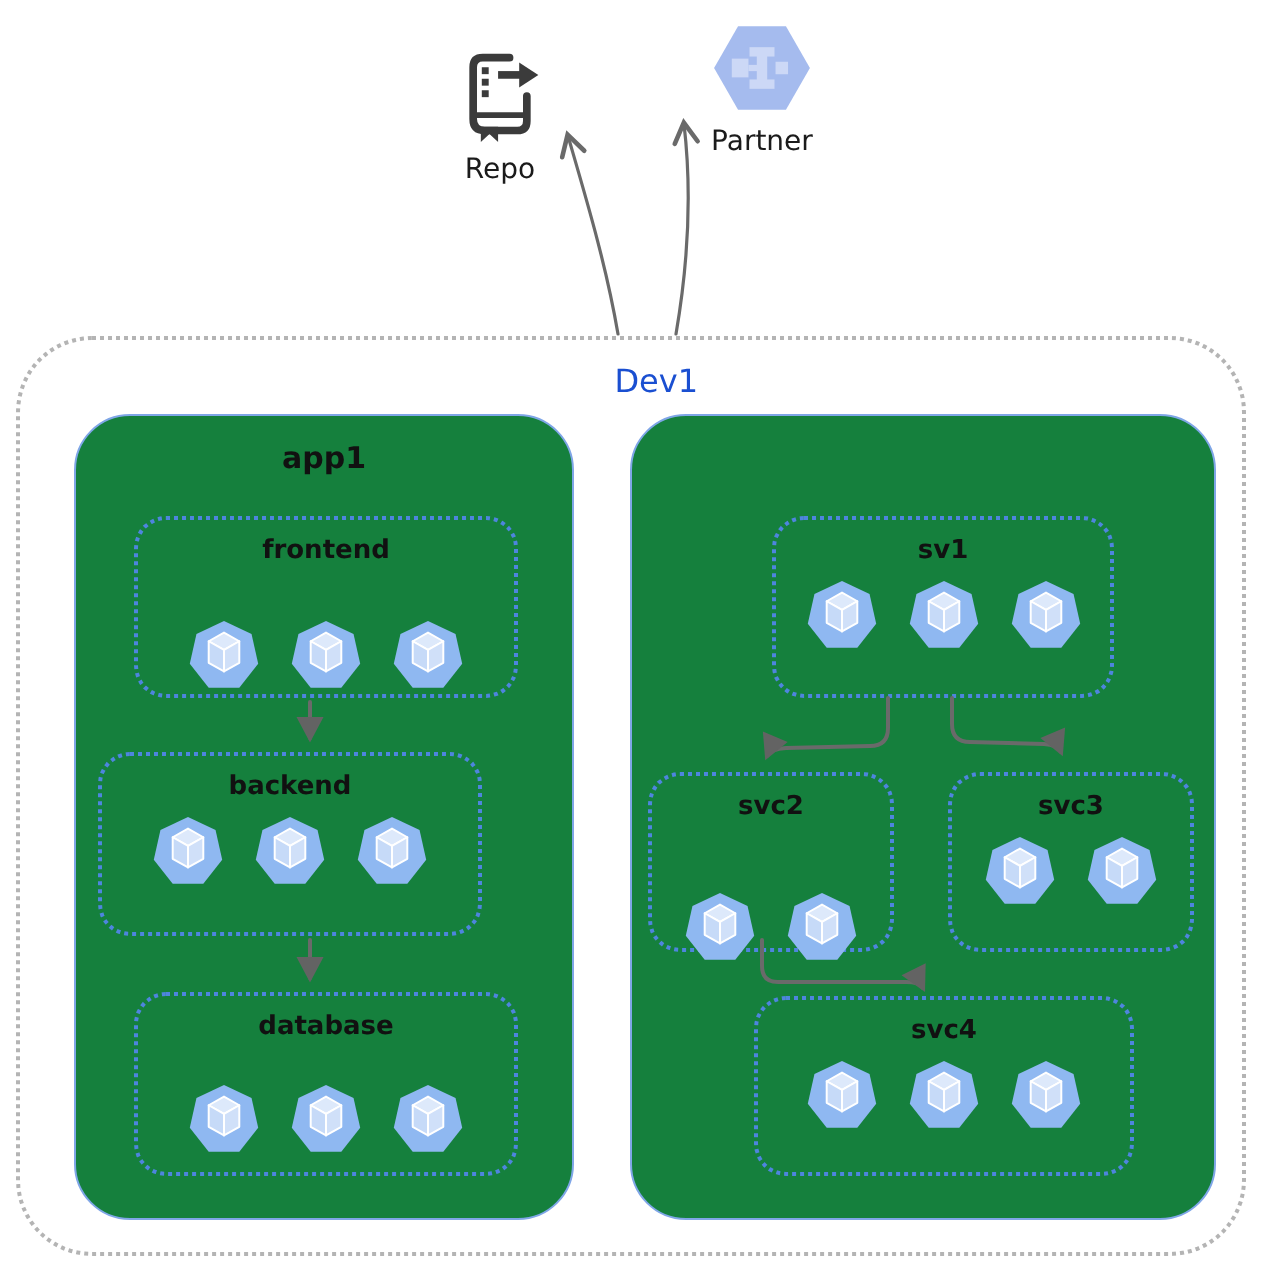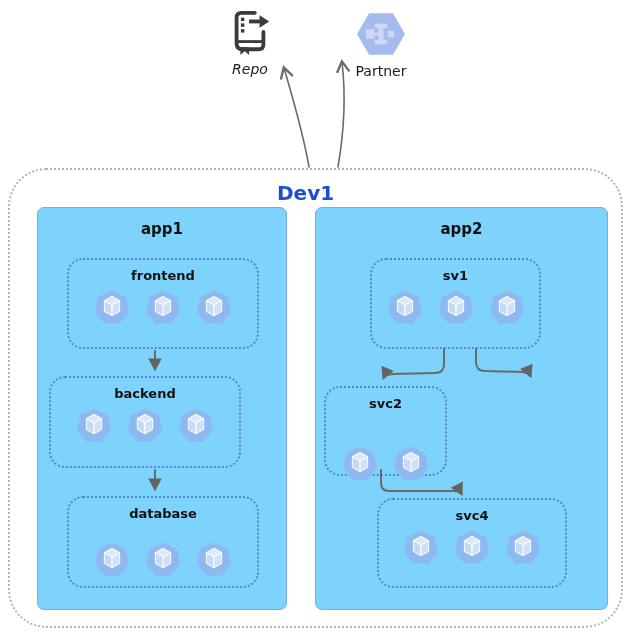--- a/index.html
+++ b/index.html
@@ -3,56 +3,56 @@
 <meta charset="utf-8">
 <style>
   html,body{margin:0;padding:0;background:#fff;}
   .stage{
     position:relative;width:636px;height:636px;background:#fff;overflow:hidden;
     font-family:"DejaVu Sans","Liberation Sans",sans-serif;
   }
   
   .ext-node{position:absolute;display:flex;flex-direction:column;align-items:center;}
   .ext-node .ext-label{margin-top:7px;font-size:14px;color:#1b1b1b;line-height:1;}
-  #node-repo{left:220px;top:9px;width:60px;font-style:italic;}
+  #node-repo{left:220px;top:25px;width:60px;}
   #node-partner{left:349px;top:11px;width:64px;text-align:center;}
 
   
   .boundary{
     position:absolute;left:8px;top:168px;width:615px;height:460px;
     border:2.5px dotted #b4b4b4;border-radius:38px;box-sizing:border-box;
   }
   .boundary-label{
-    position:absolute;left:267px;top:11px;width:72px;text-align:left;
-    font-size:20px;font-weight:bold;color:#1a4fd1;
+    position:absolute;left:267px;top:11px;width:72px;text-align:right;
+    font-size:16px;font-weight:normal;color:#1a4fd1;
   }
 
   
   .app{
-    position:absolute;border:1.6px solid #7fa6e7;border-radius:7px;
-    box-sizing:border-box;background:#7dd3fc;
+    position:absolute;border:1.6px solid #7fa6e7;border-radius:28px;
+    box-sizing:border-box;background:#15803d;
   }
   #app1{left:27px;top:37px;width:250px;height:403px;}
   #app2{left:305px;top:37px;width:293px;height:403px;}
   .app-label{margin-top:12px;text-align:center;font-size:15px;font-weight:bold;color:#111;}
 
   
   .service{
     position:absolute;border:2px dotted #4e85de;border-radius:16px;
     box-sizing:border-box;display:flex;flex-direction:column;align-items:center;
   }
   .service-label{margin-top:8px;font-size:13px;font-weight:bold;color:#111;line-height:1.2;}
   .pods{display:flex;justify-content:center;gap:15px;margin-top:5px;}
   .pod{width:36px;height:38px;display:block;}
 
   
-  #svc-frontend{left:29px;top:50px;width:192px;height:91px;}
+  #svc-frontend{left:29px;top:50px;width:192px;height:91px;justify-content:space-between;}
   #svc-backend {left:11px;top:168px;width:192px;height:92px;}
   #svc-database{left:29px;top:288px;width:192px;height:92px;gap:14px;}
-  #svc-sv1 {left:54px;top:50px;width:171px;height:91px;}
+  #svc-sv1 {left:70px;top:50px;width:171px;height:91px;}
   #svc-svc2{left:8px;top:178px;width:123px;height:90px;gap:28px;}
   #svc-svc3{left:158px;top:178px;width:123px;height:90px;}
   #svc-svc4{left:61px;top:290px;width:190px;height:90px;}
 
   
   .edges{position:absolute;left:0;top:0;width:636px;height:636px;pointer-events:none;}
   .edge{stroke:#6a6a6a;stroke-width:2;fill:none;stroke-linecap:round;stroke-linejoin:round;}
   .edge.thin{stroke-width:1.6;}
 </style>
 </head>
@@ -160,21 +160,20 @@
               <polygon points="20,1.5 35.3,8.8 39,25.3 28.5,38.6 11.5,38.6 1,25.3 4.7,8.8" fill="#8fb8f1"></polygon>
               <polygon points="20,8 28.5,12.8 20,17.6 11.5,12.8" fill="#dde9fb" stroke="#fff" stroke-width="1.1" stroke-linejoin="round"></polygon>
               <polygon points="11.5,12.8 20,17.6 20,29.6 11.5,24.8" fill="#c6daf8" stroke="#fff" stroke-width="1.1" stroke-linejoin="round"></polygon>
               <polygon points="28.5,12.8 20,17.6 20,29.6 28.5,24.8" fill="#d0e0f9" stroke="#fff" stroke-width="1.1" stroke-linejoin="round"></polygon>
             </svg>
           </div>
       </div>
     </div>
 
     <div class="app" id="app2">
-      <div class="app-label">app2</div>
 
       <div class="service" id="svc-sv1">
         <div class="service-label">sv1</div>
         <div class="pods">
             <svg class="pod" viewBox="0 0 40 42">
               <polygon points="20,1.5 35.3,8.8 39,25.3 28.5,38.6 11.5,38.6 1,25.3 4.7,8.8" fill="#8fb8f1"></polygon>
               <polygon points="20,8 28.5,12.8 20,17.6 11.5,12.8" fill="#dde9fb" stroke="#fff" stroke-width="1.1" stroke-linejoin="round"></polygon>
               <polygon points="11.5,12.8 20,17.6 20,29.6 11.5,24.8" fill="#c6daf8" stroke="#fff" stroke-width="1.1" stroke-linejoin="round"></polygon>
               <polygon points="28.5,12.8 20,17.6 20,29.6 28.5,24.8" fill="#d0e0f9" stroke="#fff" stroke-width="1.1" stroke-linejoin="round"></polygon>
             </svg>
@@ -204,20 +203,37 @@
             </svg>
             <svg class="pod" viewBox="0 0 40 42">
               <polygon points="20,1.5 35.3,8.8 39,25.3 28.5,38.6 11.5,38.6 1,25.3 4.7,8.8" fill="#8fb8f1"></polygon>
               <polygon points="20,8 28.5,12.8 20,17.6 11.5,12.8" fill="#dde9fb" stroke="#fff" stroke-width="1.1" stroke-linejoin="round"></polygon>
               <polygon points="11.5,12.8 20,17.6 20,29.6 11.5,24.8" fill="#c6daf8" stroke="#fff" stroke-width="1.1" stroke-linejoin="round"></polygon>
               <polygon points="28.5,12.8 20,17.6 20,29.6 28.5,24.8" fill="#d0e0f9" stroke="#fff" stroke-width="1.1" stroke-linejoin="round"></polygon>
             </svg>
           </div>
       </div>
 
+      <div class="service" id="svc-svc3">
+        <div class="service-label">svc3</div>
+        <div class="pods">
+            <svg class="pod" viewBox="0 0 40 42">
+              <polygon points="20,1.5 35.3,8.8 39,25.3 28.5,38.6 11.5,38.6 1,25.3 4.7,8.8" fill="#8fb8f1"></polygon>
+              <polygon points="20,8 28.5,12.8 20,17.6 11.5,12.8" fill="#dde9fb" stroke="#fff" stroke-width="1.1" stroke-linejoin="round"></polygon>
+              <polygon points="11.5,12.8 20,17.6 20,29.6 11.5,24.8" fill="#c6daf8" stroke="#fff" stroke-width="1.1" stroke-linejoin="round"></polygon>
+              <polygon points="28.5,12.8 20,17.6 20,29.6 28.5,24.8" fill="#d0e0f9" stroke="#fff" stroke-width="1.1" stroke-linejoin="round"></polygon>
+            </svg>
+            <svg class="pod" viewBox="0 0 40 42">
+              <polygon points="20,1.5 35.3,8.8 39,25.3 28.5,38.6 11.5,38.6 1,25.3 4.7,8.8" fill="#8fb8f1"></polygon>
+              <polygon points="20,8 28.5,12.8 20,17.6 11.5,12.8" fill="#dde9fb" stroke="#fff" stroke-width="1.1" stroke-linejoin="round"></polygon>
+              <polygon points="11.5,12.8 20,17.6 20,29.6 11.5,24.8" fill="#c6daf8" stroke="#fff" stroke-width="1.1" stroke-linejoin="round"></polygon>
+              <polygon points="28.5,12.8 20,17.6 20,29.6 28.5,24.8" fill="#d0e0f9" stroke="#fff" stroke-width="1.1" stroke-linejoin="round"></polygon>
+            </svg>
+          </div>
+      </div>
 
       <div class="service" id="svc-svc4">
         <div class="service-label">svc4</div>
         <div class="pods">
             <svg class="pod" viewBox="0 0 40 42">
               <polygon points="20,1.5 35.3,8.8 39,25.3 28.5,38.6 11.5,38.6 1,25.3 4.7,8.8" fill="#8fb8f1"></polygon>
               <polygon points="20,8 28.5,12.8 20,17.6 11.5,12.8" fill="#dde9fb" stroke="#fff" stroke-width="1.1" stroke-linejoin="round"></polygon>
               <polygon points="11.5,12.8 20,17.6 20,29.6 11.5,24.8" fill="#c6daf8" stroke="#fff" stroke-width="1.1" stroke-linejoin="round"></polygon>
               <polygon points="28.5,12.8 20,17.6 20,29.6 28.5,24.8" fill="#d0e0f9" stroke="#fff" stroke-width="1.1" stroke-linejoin="round"></polygon>
             </svg>

